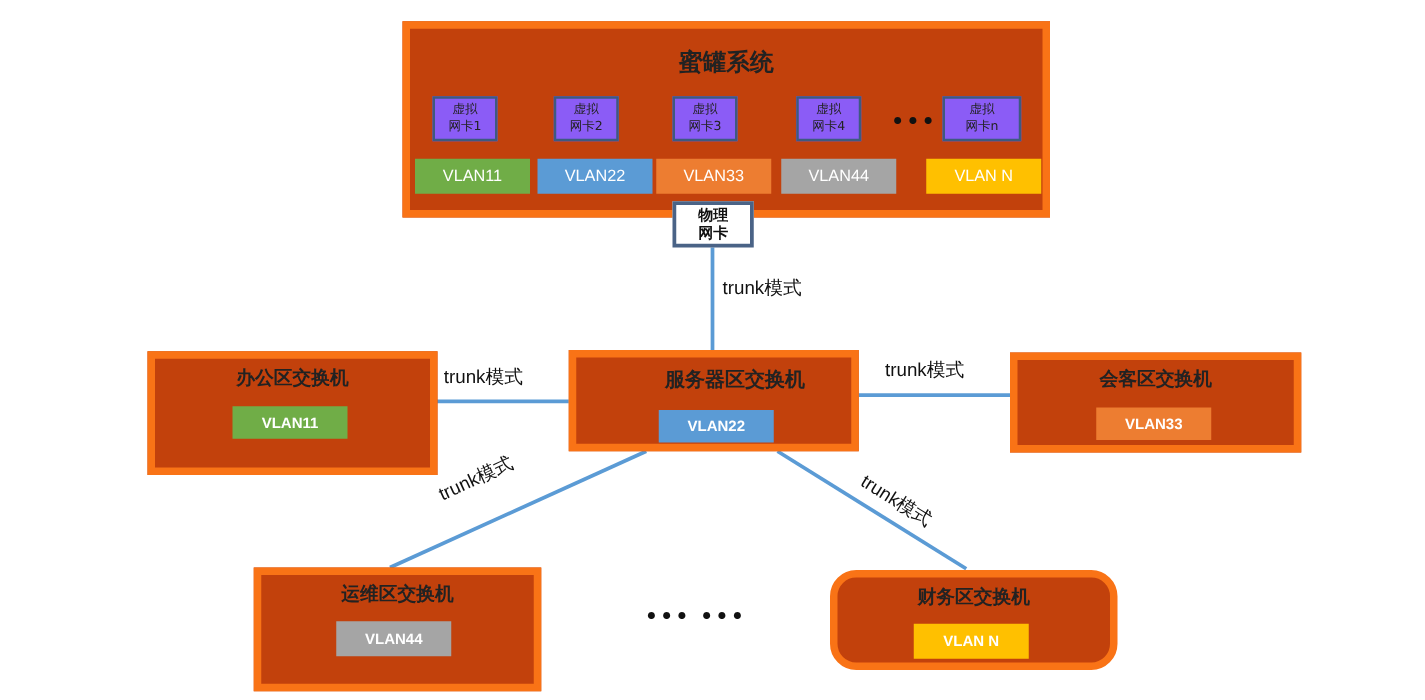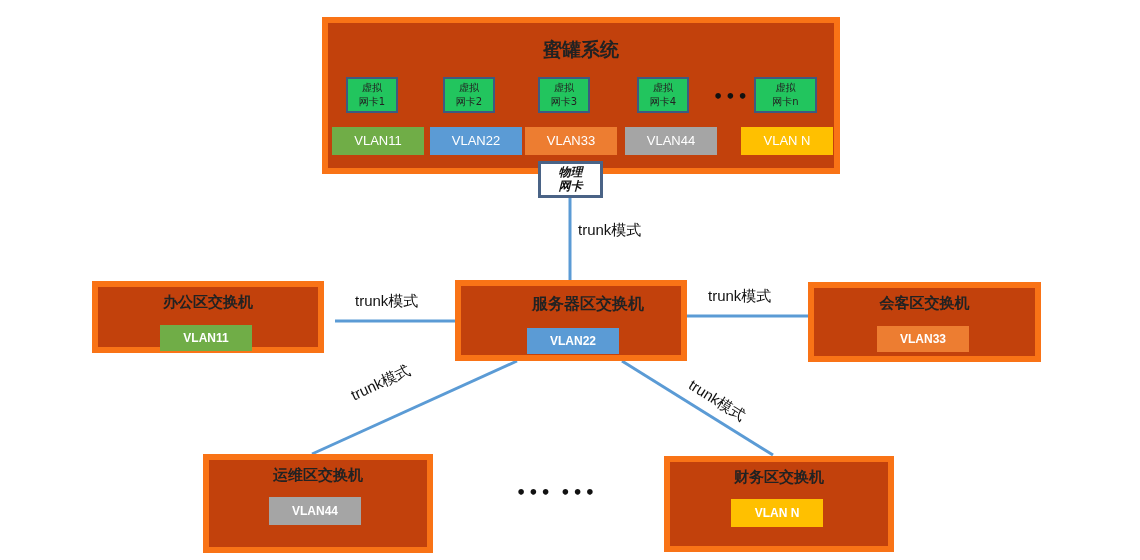--- a/index.html
+++ b/index.html
@@ -1,29 +1,29 @@
 <!DOCTYPE html>
 <html><head>
 <meta charset="utf-8">
 <style>
   html, body { margin: 0; padding: 0; background: #ffffff; }
   body { width: 1140px; height: 560px; position: relative; overflow: hidden;
          font-family: "DejaVu Sans", "Liberation Sans", sans-serif; }
   svg.links { position: absolute; left: 0; top: 0; width: 1140px; height: 560px; }
   .box { position: absolute; box-sizing: border-box; border: 6px solid #f97316; background: #c2410c; font-weight: bold; }
   .box-title { position: absolute; left: 0; right: 0; text-align: center; color: #222; }
-  .vnic { position: absolute; box-sizing: border-box; border: 2px solid #3e5a80; background: #22c55e;
+  .vnic { position: absolute; box-sizing: border-box; border: 2px solid #3e5a80; background: #8b5cf6;
           font-size: 10px; line-height: 14px; text-align: center; color: #222; padding-top: 2px; }
   .vnic span { display: block; }
   .vbar { position: absolute; color: #fff; font-size: 13px; text-align: center; font-family: "Liberation Sans", sans-serif; }
   .tag { position: absolute; color: #fff; font-size: 12px; text-align: center; font-family: "Liberation Sans", sans-serif; }
   .label { position: absolute; font-size: 15px; color: #111; white-space: nowrap; font-family: "Liberation Sans", sans-serif; }
   .dots { position: absolute; font-size: 22px; letter-spacing: 2px; color: #111; font-weight: bold; line-height: 10px; }
   .phys { position: absolute; box-sizing: border-box; border: 3px solid #4a6386; background: #fff;
-          font-size: 12px; font-weight: bold; line-height: 14px; text-align: center; color: #111; padding-top: 1px; font-style: italic; }
+          font-size: 12px; font-weight: bold; line-height: 14px; text-align: center; color: #111; padding-top: 1px; }
 </style>
 </head>
 <body>
 
 <svg class="links">
   <line x1="372" y1="113" x2="372" y2="127" stroke="#5b9bd5" stroke-width="2"></line>
   <line x1="469" y1="113" x2="469" y2="127" stroke="#5b9bd5" stroke-width="2"></line>
   <line x1="564" y1="113" x2="564" y2="127" stroke="#5b9bd5" stroke-width="2"></line>
   <line x1="663" y1="113" x2="663" y2="127" stroke="#5b9bd5" stroke-width="2"></line>
   <line x1="786" y1="113" x2="786" y2="127" stroke="#5b9bd5" stroke-width="2"></line>
@@ -70,21 +70,21 @@
   <span style="display:block;">物理</span>
   <span style="display:block;">网卡</span>
 </div>
 
 <div class="label" style="left:578px;top:221px;">trunk模式</div>
 <div class="label" style="left:355px;top:292px;">trunk模式</div>
 <div class="label" style="left:708px;top:287px;">trunk模式</div>
 <div class="label" style="left:348px;top:388px;transform:rotate(-25deg);transform-origin:left top;">trunk模式</div>
 <div class="label" style="left:695px;top:376px;transform:rotate(32deg);transform-origin:left top;">trunk模式</div>
 
-<div class="box" style="left:92px;top:281px;width:232px;height:72px;">
+<div class="box" style="left:118px;top:281px;width:232px;height:99px;">
   <div class="box-title" style="top:6px;font-size:15px;">办公区交换机</div>
   <div class="tag" style="left:62px;top:38px;width:92px;height:26px;line-height:26px;background:#70ad47;">VLAN11</div>
 </div>
 
 <div class="box" style="left:455px;top:280px;width:232px;height:81px;">
   <div class="box-title" style="top:8px;font-size:16px;padding-left:34px;">服务器区交换机</div>
   <div class="tag" style="left:66px;top:42px;width:92px;height:26px;line-height:26px;background:#5b9bd5;">VLAN22</div>
 </div>
 
 <div class="box" style="left:808px;top:282px;width:233px;height:80px;">
@@ -92,16 +92,16 @@
   <div class="tag" style="left:63px;top:38px;width:92px;height:26px;line-height:26px;background:#ed7d31;">VLAN33</div>
 </div>
 
 <div class="box" style="left:203px;top:454px;width:230px;height:99px;">
   <div class="box-title" style="top:6px;font-size:15px;">运维区交换机</div>
   <div class="tag" style="left:60px;top:37px;width:92px;height:28px;line-height:28px;background:#a5a5a5;">VLAN44</div>
 </div>
 
 <div class="dots" style="left:516px;top:488px;font-size:16px;">••• •••</div>
 
-<div class="box" style="left:664px;top:456px;width:230px;height:96px;">
+<div class="box" style="left:664px;top:456px;width:230px;height:80px;border-radius:21px;">
   <div class="box-title" style="top:6px;font-size:15px;">财务区交换机</div>
   <div class="tag" style="left:61px;top:37px;width:92px;height:28px;line-height:28px;background:#ffc000;">VLAN N</div>
 </div>
 
 </body></html>

